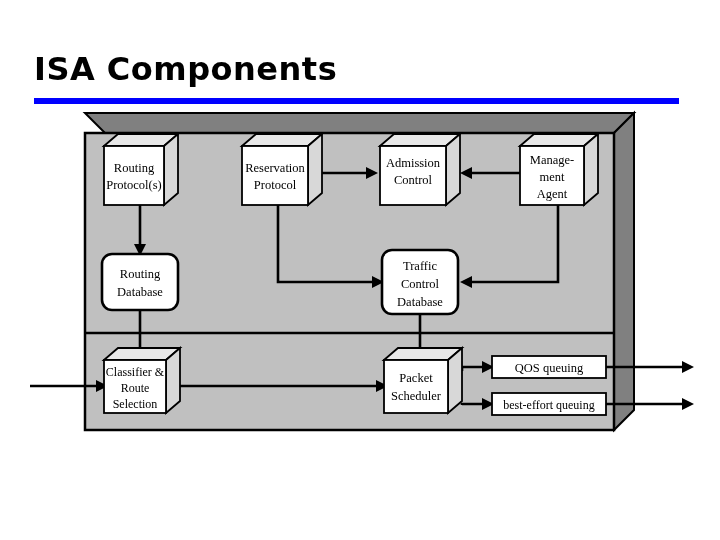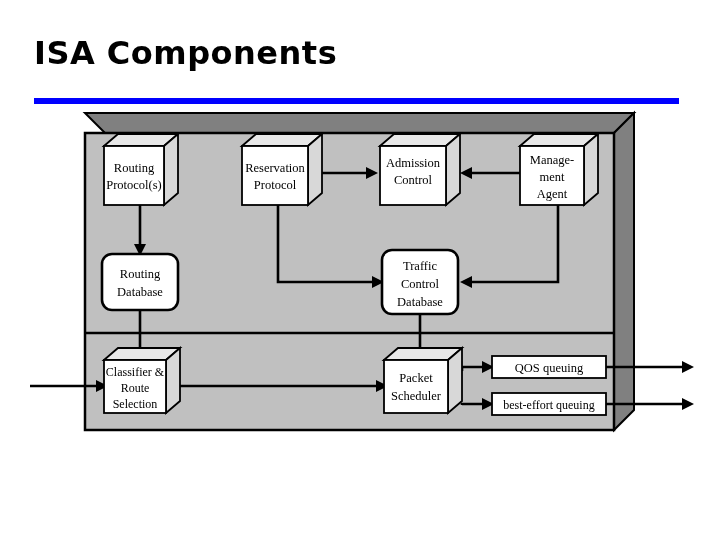--- a/index.html
+++ b/index.html
@@ -20,21 +20,21 @@
     left: 0; top: 0;
     width: 720px;
     height: 540px;
     background: #ffffff;
   }
 
   
   #title {
     position: absolute;
     left: 34px;
-    top: 34px;
+    top: 50px;
     font-family: "DejaVu Sans", "Liberation Sans", sans-serif;
     font-weight: bold;
     font-size: 32px;
     letter-spacing: 0.5px;
     color: #000000;
     white-space: nowrap;
   }
   #title-rule {
     position: absolute;
     left: 34px;

